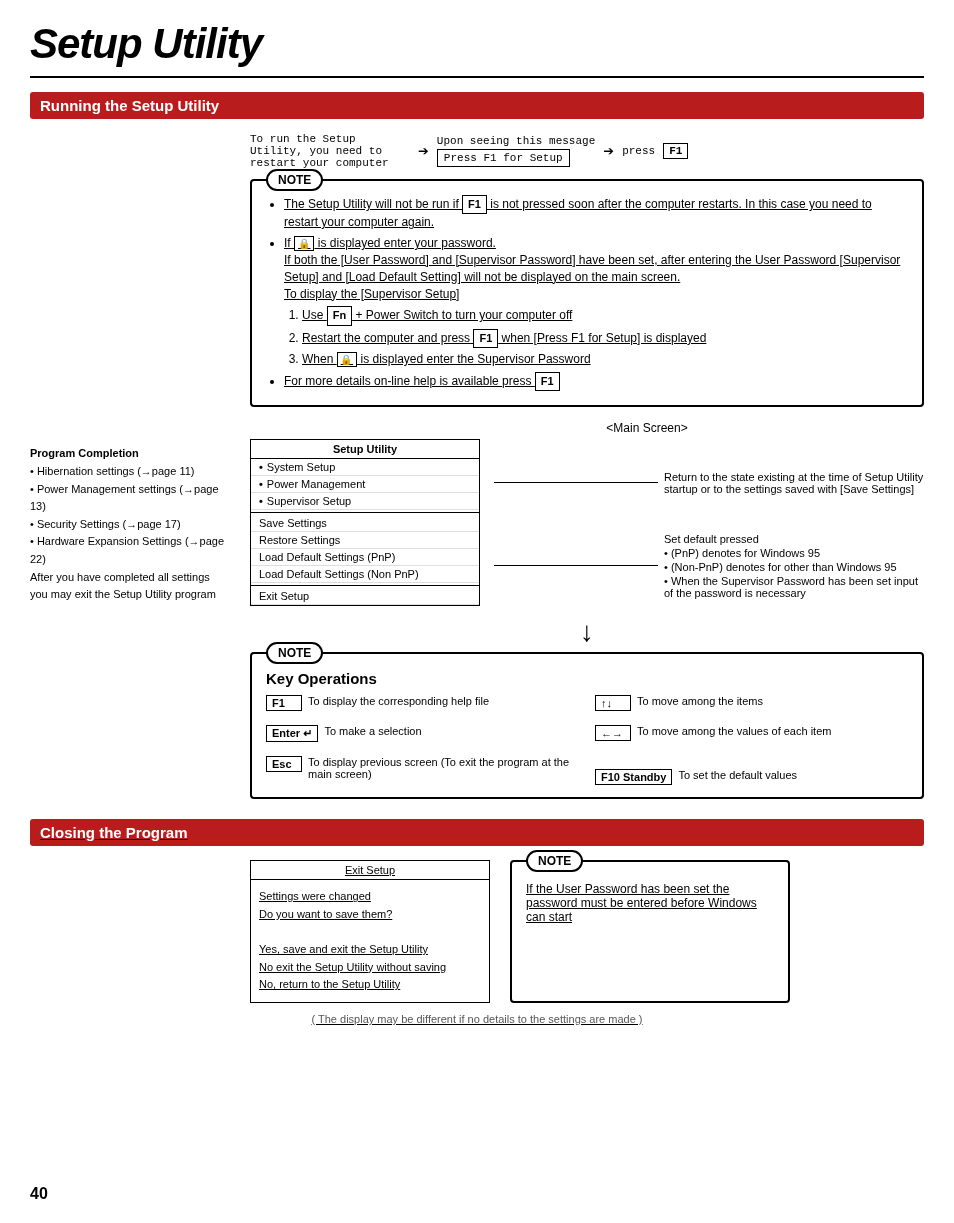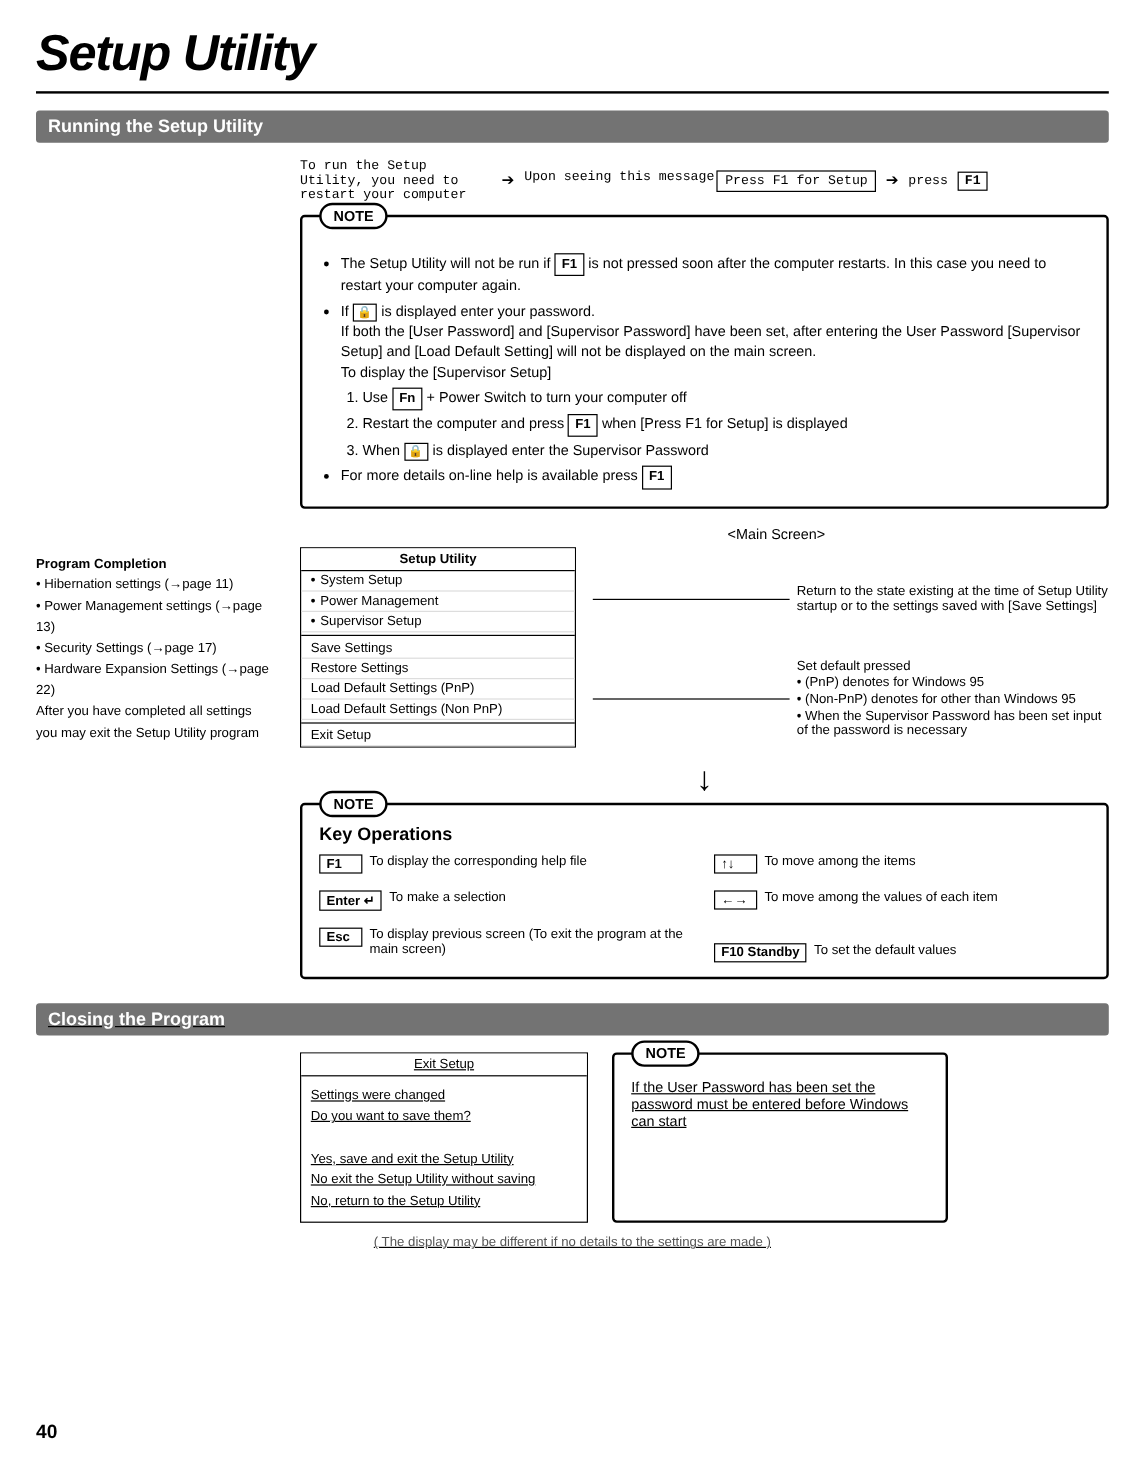--- a/index.html
+++ b/index.html
@@ -17,21 +17,21 @@
       font-weight: 900;
       font-style: italic;
       margin-bottom: 8px;
       letter-spacing: -1px;
     }
     .divider-line {
       border-top: 2px solid #000;
       margin-bottom: 14px;
     }
     .section-header {
-      background: #737373;
+      background: #b91c1c;
       color: #fff;
       font-size: 15px;
       font-weight: bold;
       padding: 5px 10px;
       margin-bottom: 14px;
       border-radius: 3px;
     }
     .running-section {
       margin-bottom: 20px;
     }
@@ -78,21 +78,22 @@
       padding: 2px 10px;
       font-weight: bold;
       font-size: 12px;
       position: absolute;
       top: -12px;
       left: 14px;
     }
     .note-box ul {
       list-style: disc;
       padding-left: 18px;
-      margin-top: 20px;
+      margin-top: 4px;
+      text-decoration: underline;
     }
     .note-box li {
       margin-bottom: 4px;
       line-height: 1.4;
     }
     .note-box ol {
       padding-left: 18px;
       margin-top: 4px;
     }
     .note-box ol li {
@@ -257,21 +258,21 @@
 
 <div class="page-title">Setup Utility</div>
 <div class="divider-line"></div>
 
 <div class="running-section">
   <div class="section-header">Running the Setup Utility</div>
 
   <div class="restart-flow">
     <span style="max-width:160px; font-size:11px;">To run the Setup Utility, you need to restart your computer</span>
     <span class="arrow">➔</span>
-    <div style="display:flex; flex-direction:row; align-items:flex-start; gap:2px;">
+    <div style="display:flex; flex-direction:column; align-items:flex-start; gap:2px;">
       <span style="font-size:11px;">Upon seeing this message</span>
       <span class="msg-box">Press F1 for Setup</span>
     </div>
     <span class="arrow">➔</span>
     <span style="font-size:11px;">press</span>
     <span class="key-box">F1</span>
   </div>
 
   <div class="note-box">
     <span class="note-label">NOTE</span>

